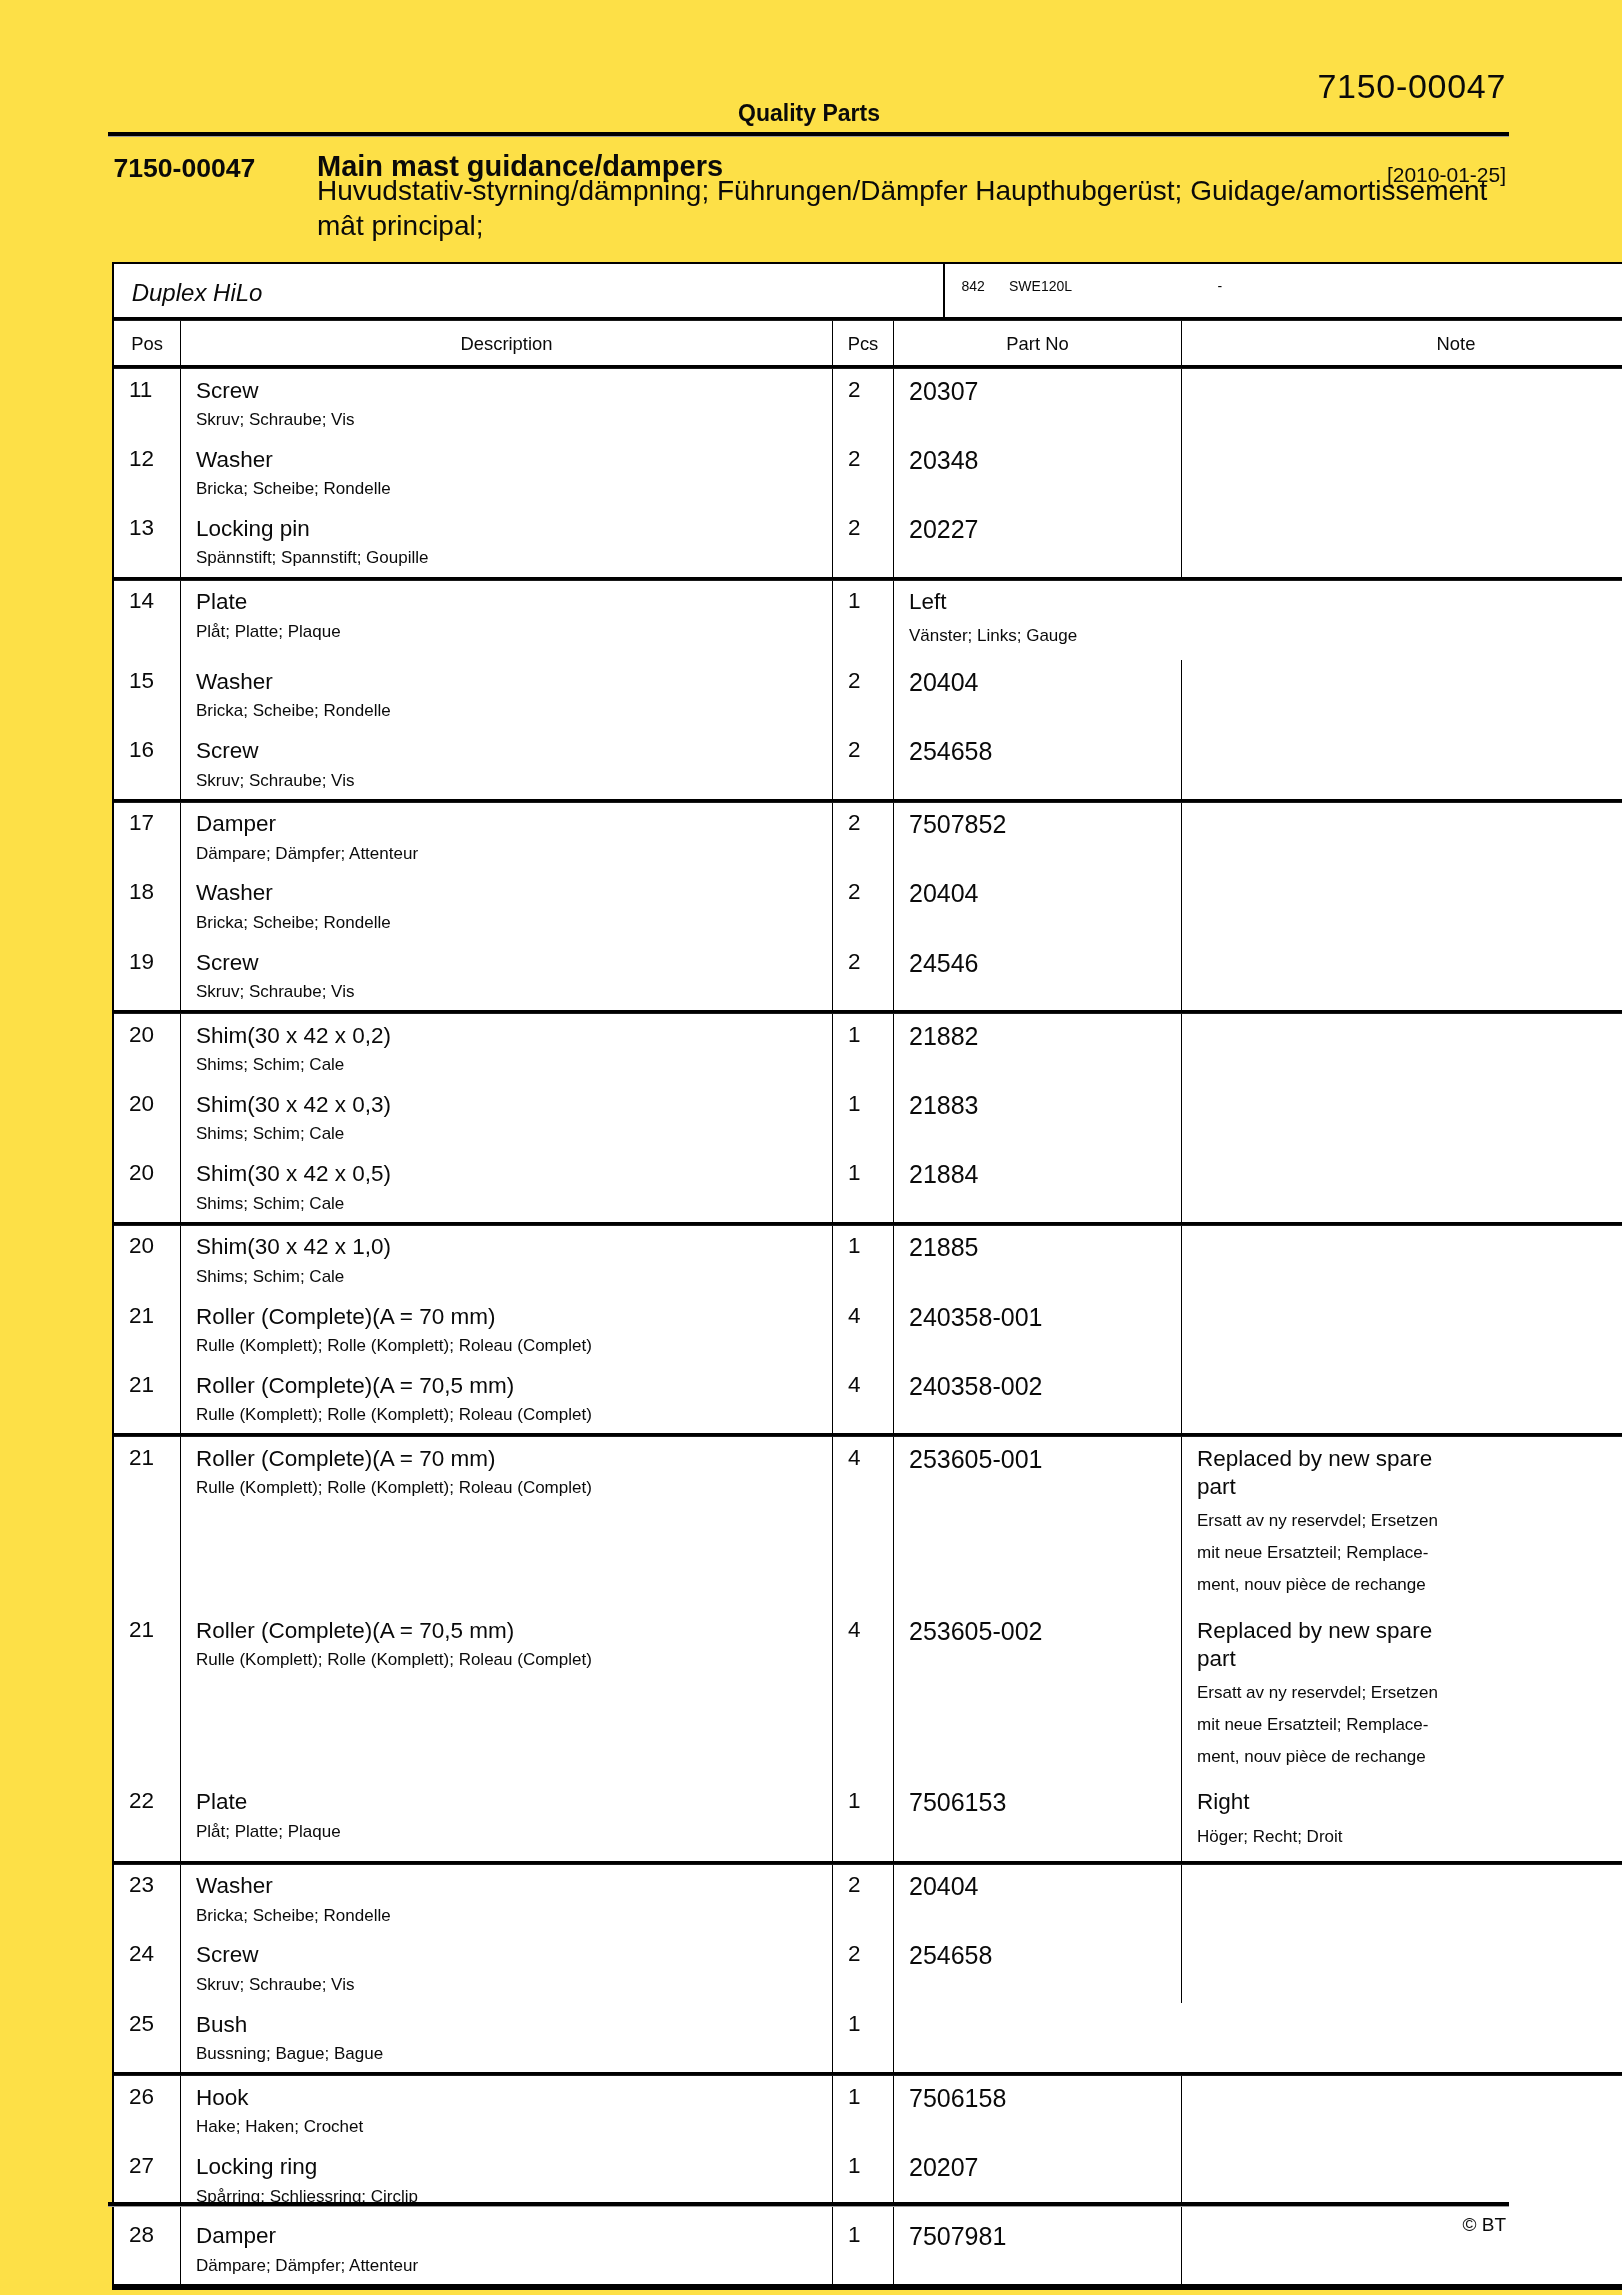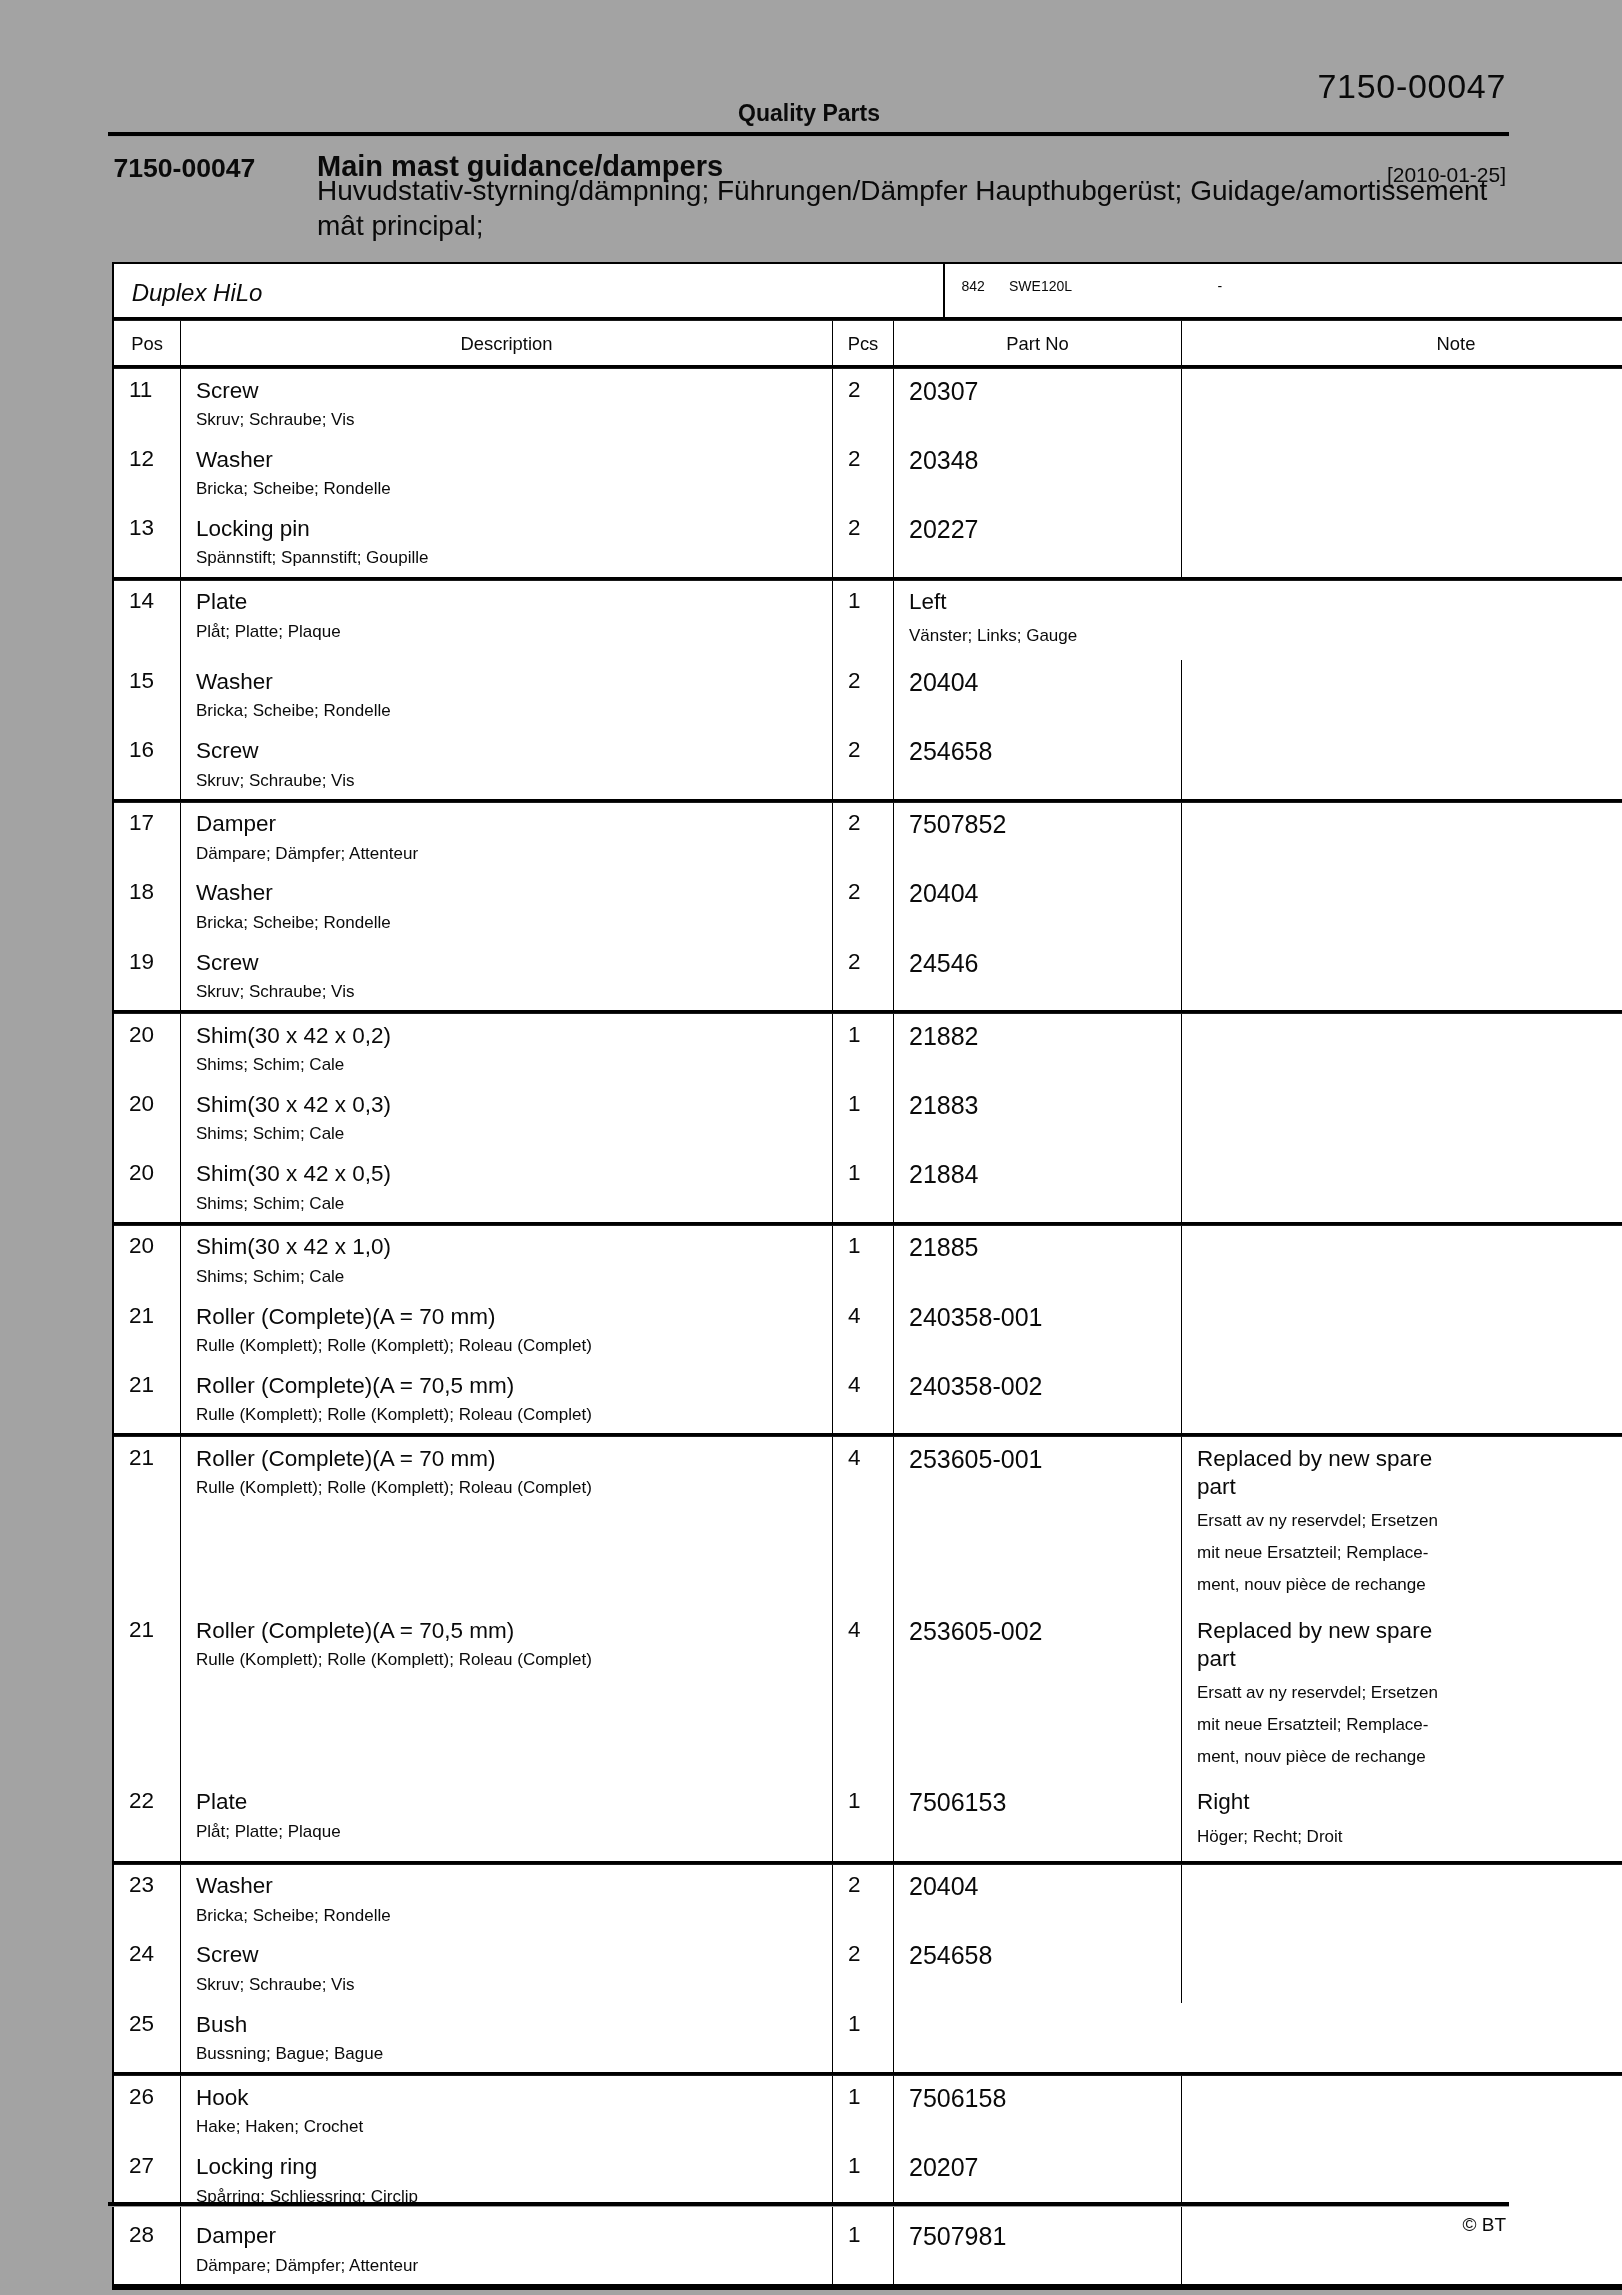--- a/index.html
+++ b/index.html
@@ -2,21 +2,21 @@
 <html style="font-size:11px"><head>
 <meta charset="utf-8">
 <style>
   * { box-sizing: border-box; margin: 0; padding: 0; }
   html, body { background: #e8e8e8; }
   body { font-family: "Liberation Sans", "DejaVu Sans", sans-serif; color: #0a0a0a; }
   .page {
     position: relative;
     width: 1622px;
     height: 2295px;
-    background: #a3a3a3;
+    background: #fde047;
     margin: 0 auto;
     overflow: hidden;
   }
   .content { position: absolute; left: 112px; top: 0; width: 1394px; height: 2295px; }
 
   
   .hdr-center {
     position: absolute; top: 100px; left: 0; width: 100%;
     text-align: center; font-size: 23px; font-weight: bold;
   }

